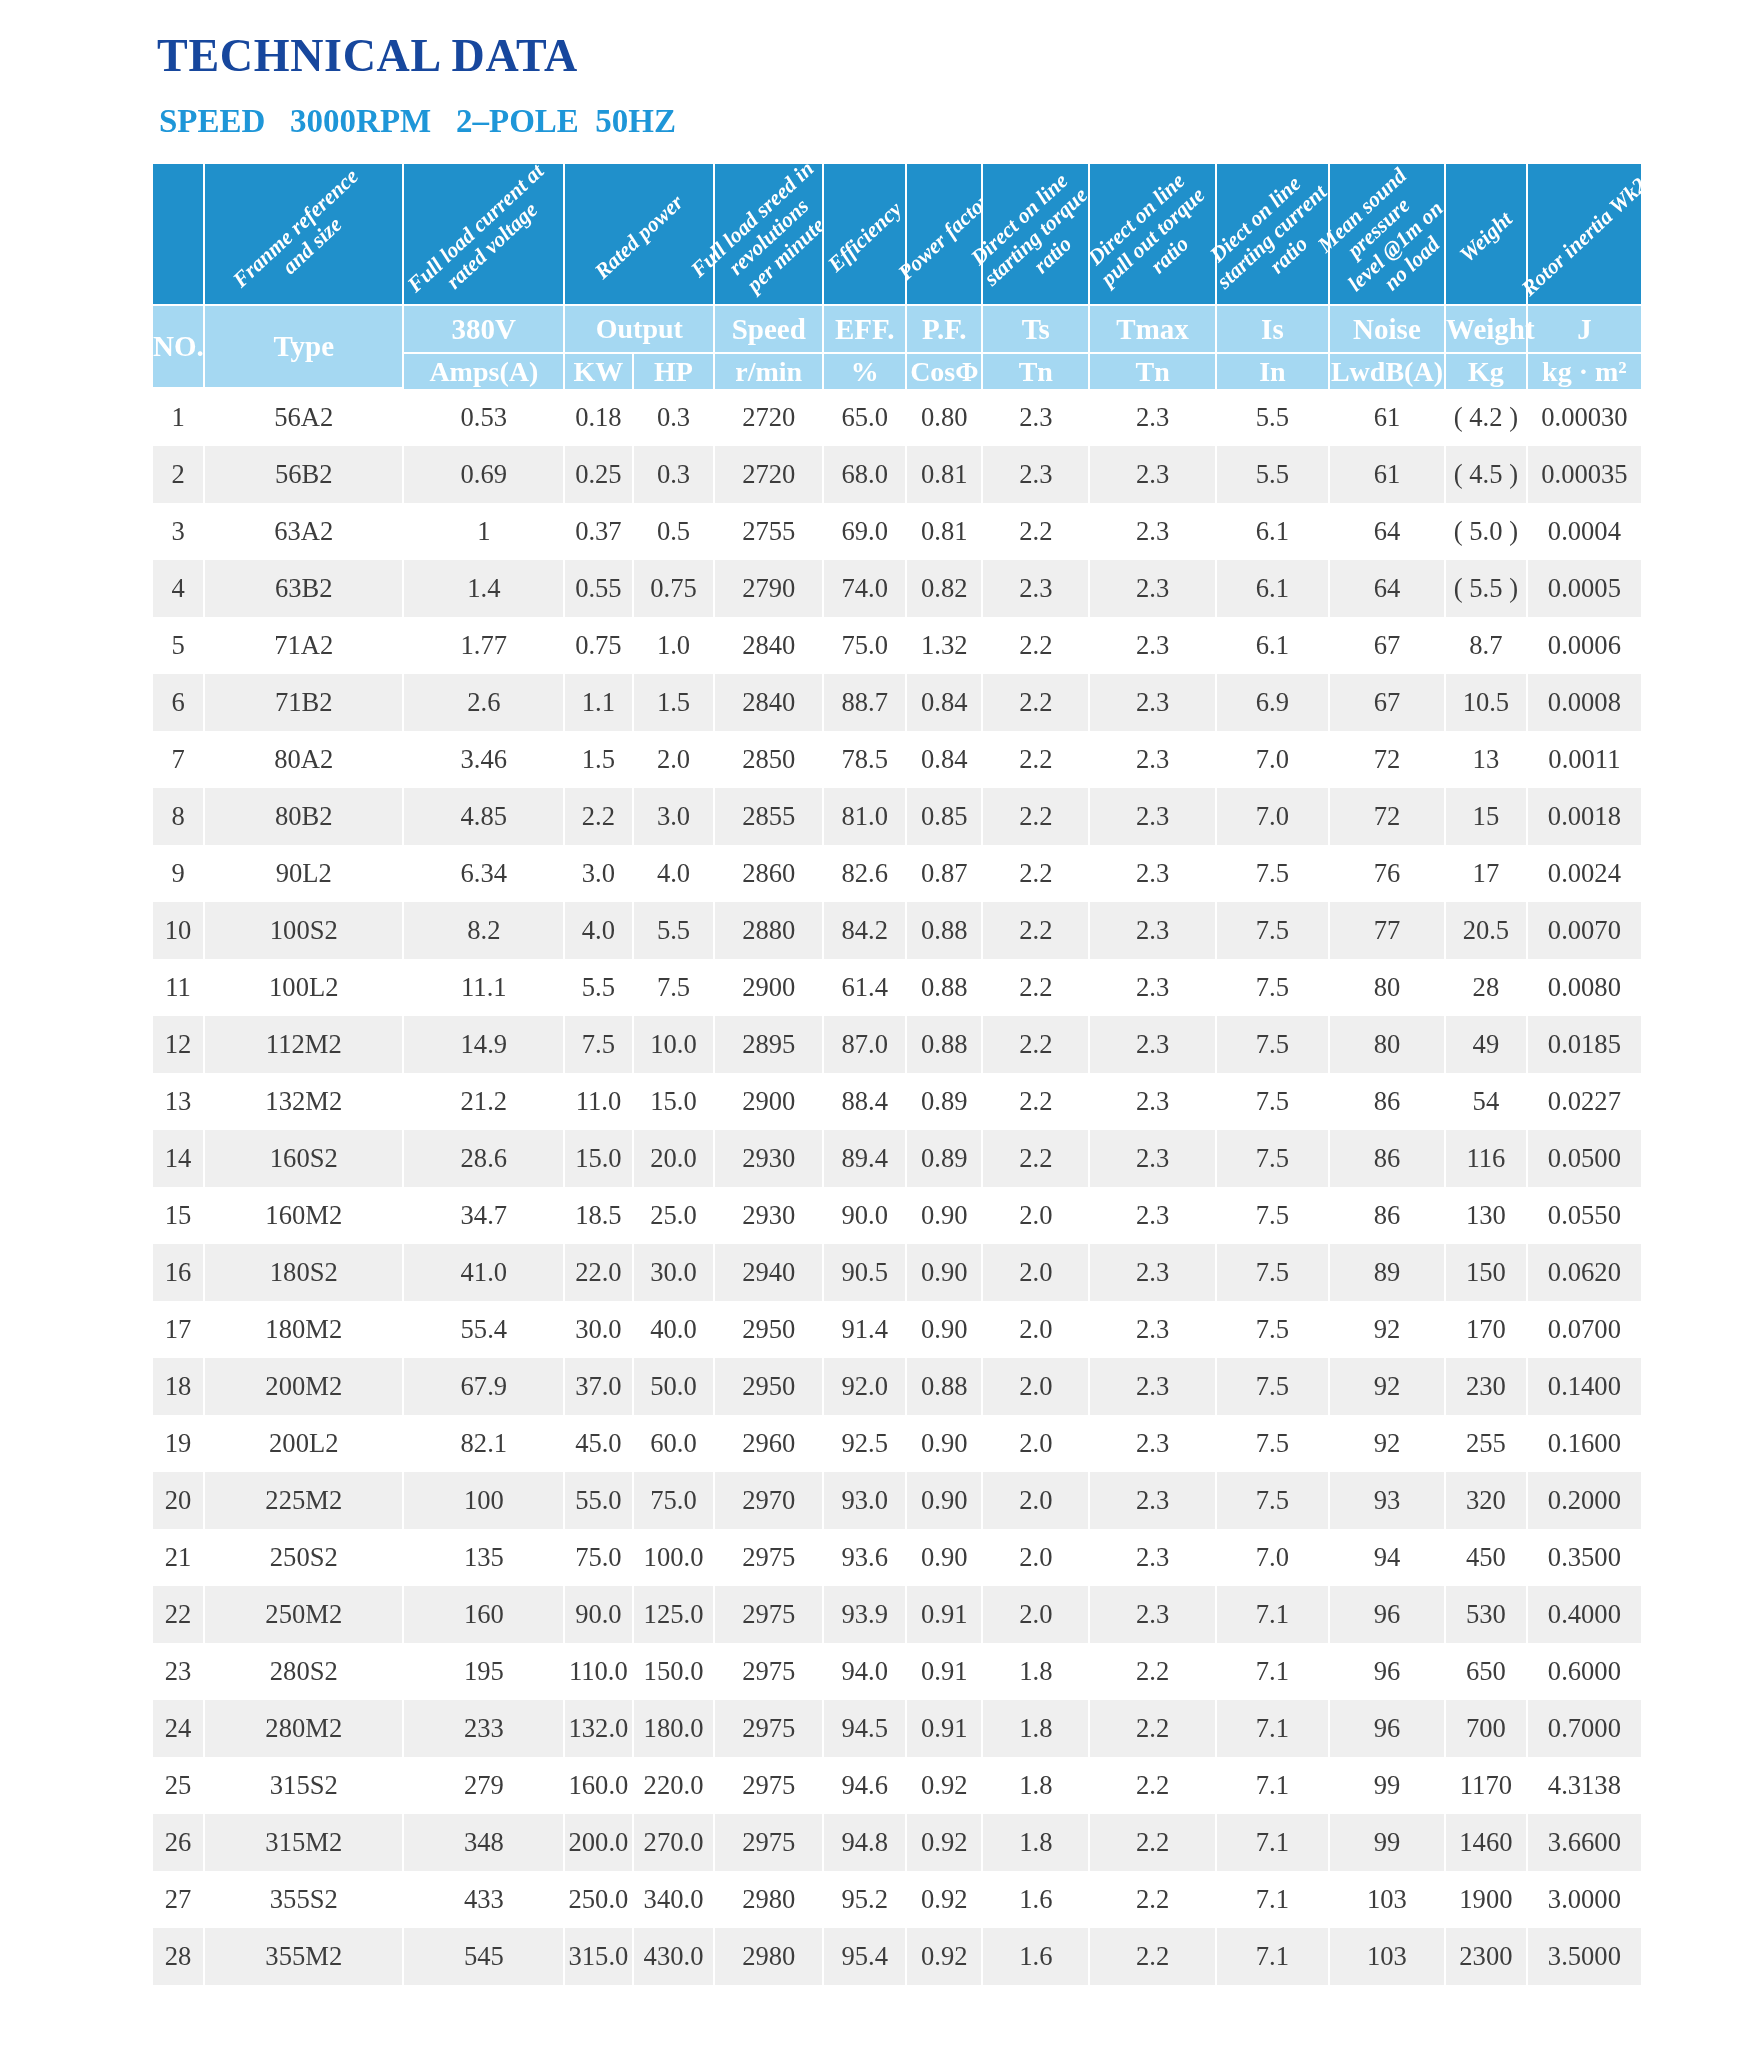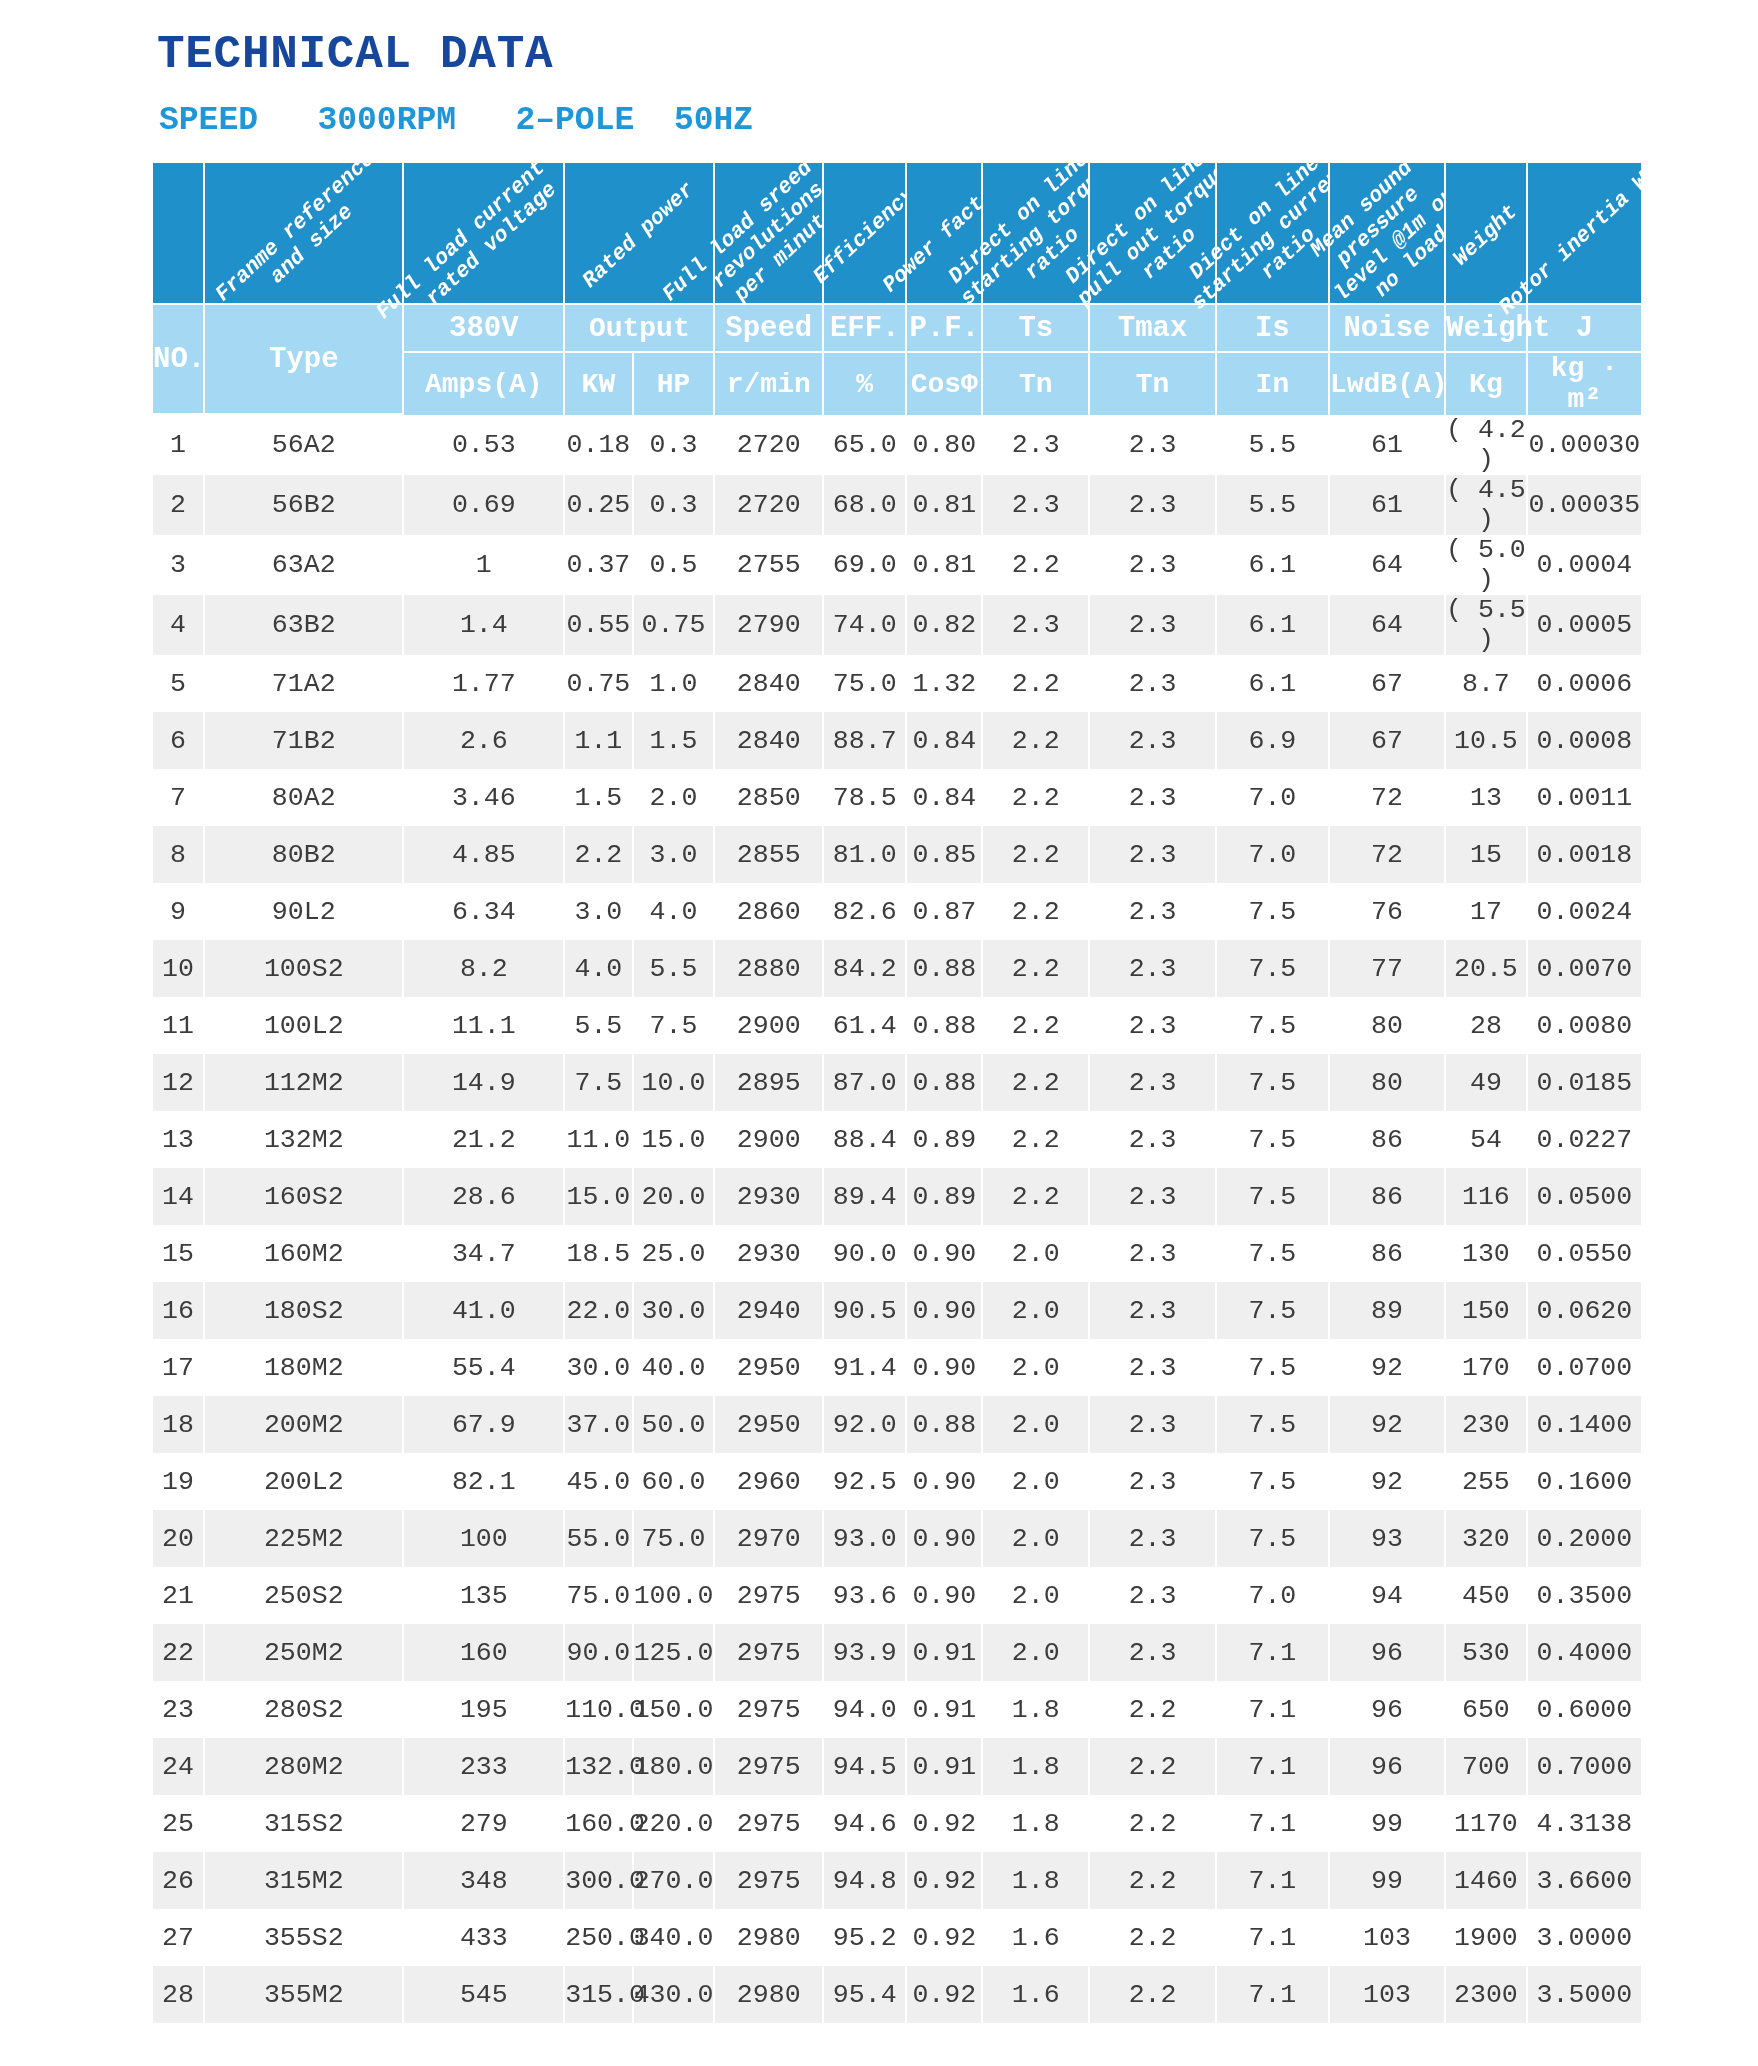--- a/index.html
+++ b/index.html
@@ -1,21 +1,21 @@
 <!DOCTYPE html>
 <html style="--title-blue: #17479D; --subtitle-blue: #1E96D8; --header-blue: #2090CB; --subheader-blue: #A5D8F2;font-size:11.2px"><head>
 <meta charset="utf-8">
 <style>
   html,body{margin:0;padding:0;background:#ffffff;}
   .page{
     position:relative;
     width:1758px;
     height:2066px;
     background:#ffffff;
-    font-family:Liberation Mono, monospace;
+    font-family:Liberation Serif, serif;
     overflow:hidden;
   }
   .title{
     margin:29px 0 0 157px;
     font-size:46px;
     font-weight:800;
     letter-spacing:0.7px;
     color:var(--title-blue,#17479D);
   }
   .subtitle{
@@ -641,21 +641,21 @@
           <td>2.2</td>
           <td>7.1</td>
           <td>99</td>
           <td>1170</td>
           <td>4.3138</td>
         </tr>
         <tr class="even">
           <td>26</td>
           <td>315M2</td>
           <td>348</td>
-          <td>300.0</td>
+          <td>200.0</td>
           <td>270.0</td>
           <td>2975</td>
           <td>94.8</td>
           <td>0.92</td>
           <td>1.8</td>
           <td>2.2</td>
           <td>7.1</td>
           <td>99</td>
           <td>1460</td>
           <td>3.6600</td>

